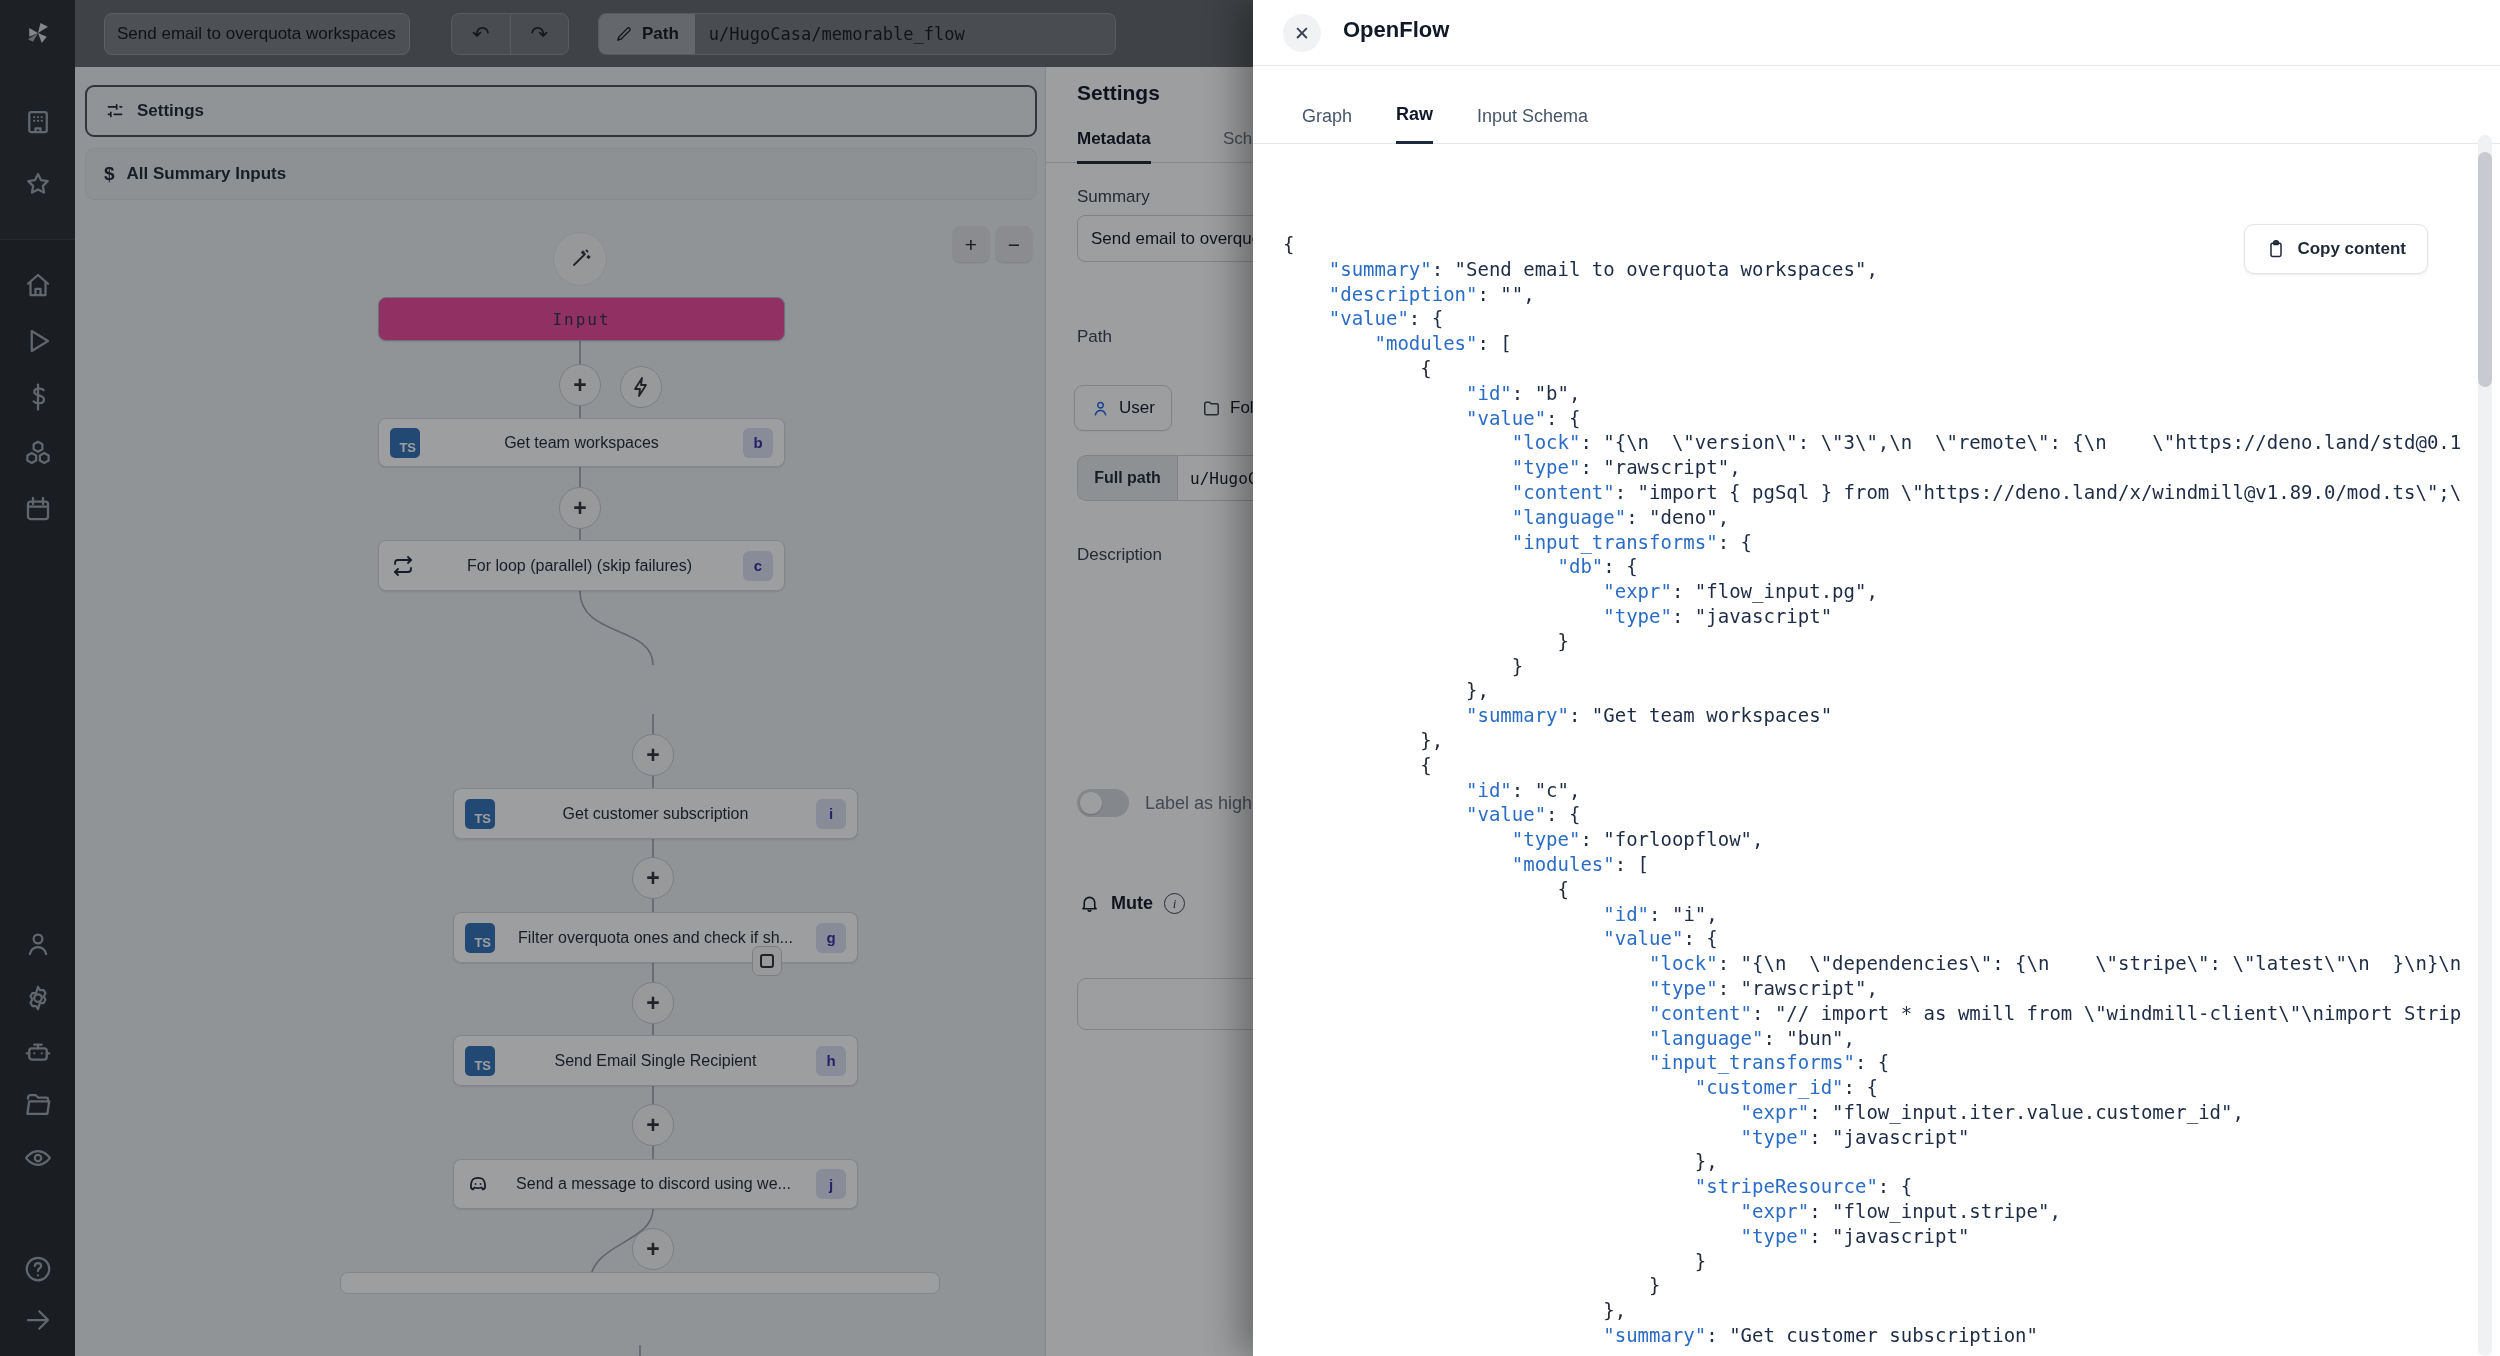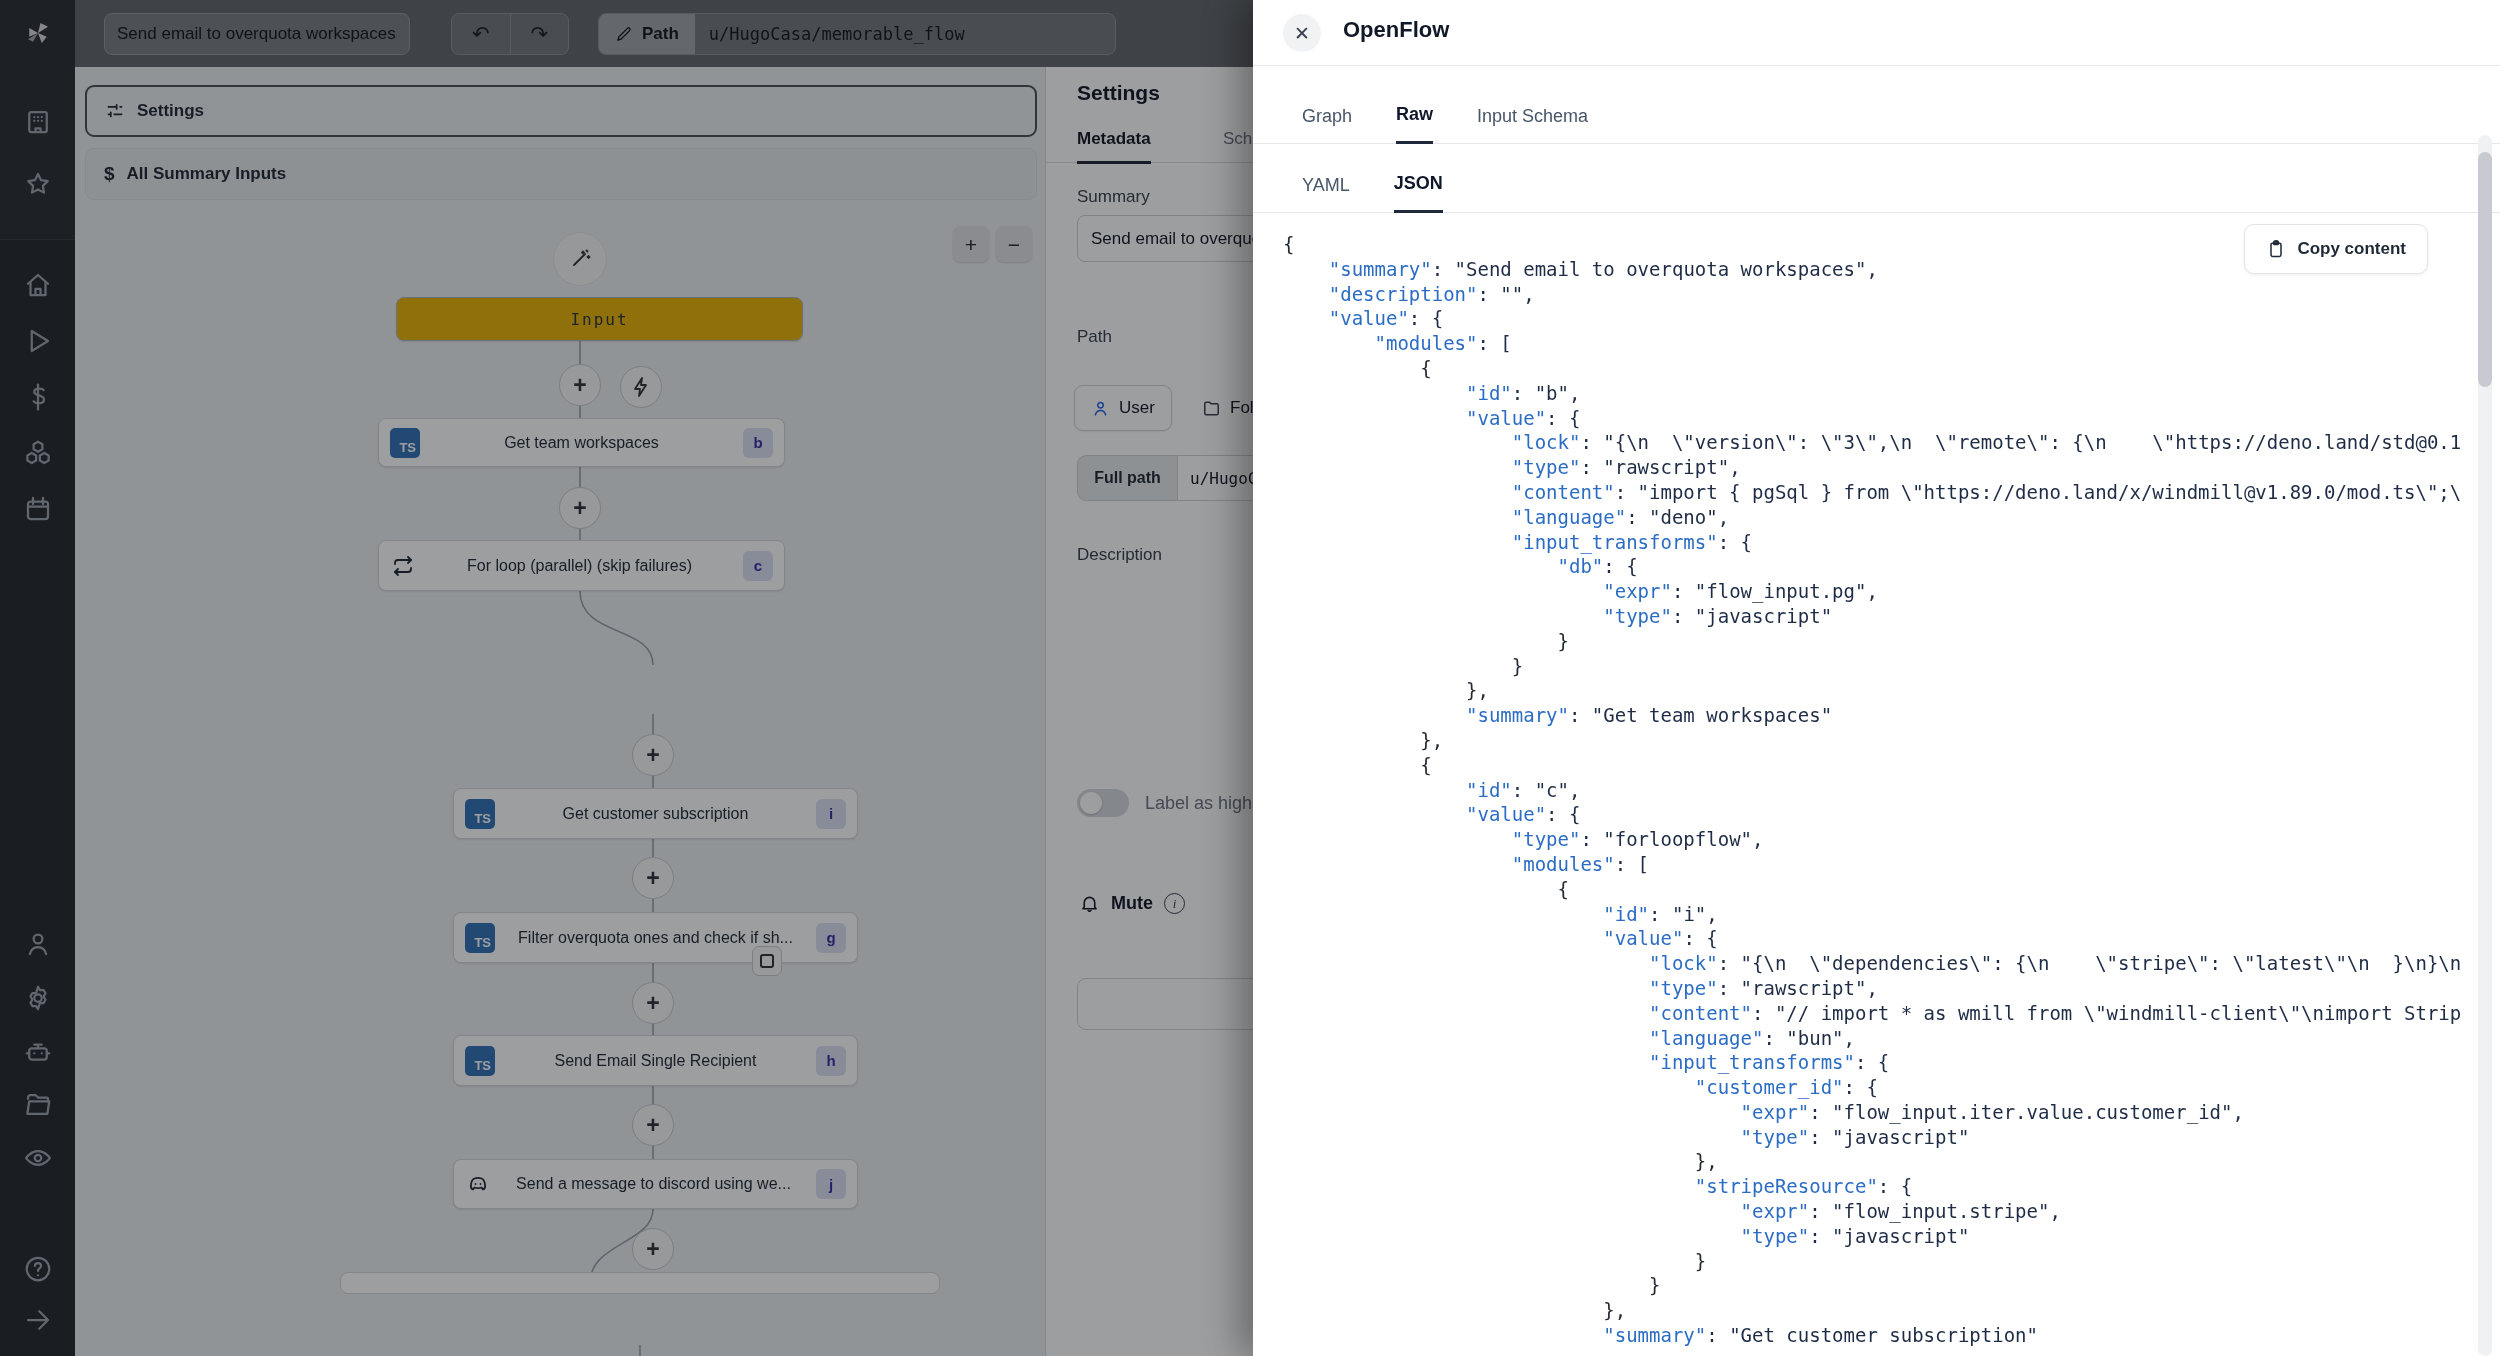--- a/index.html
+++ b/index.html
@@ -32,21 +32,21 @@
   .btn-static { position:absolute; left:85px; top:148px; width:952px; height:52px; background:#e7e9ec; border:1px solid #dcdee2; border-radius:9px; display:flex; align-items:center; gap:12px; padding:0 18px; font-size:17px; font-weight:700; color:#1f2937; cursor:pointer; z-index:4; }
   .dollar-ic { font-size:19px; font-weight:700; color:#1f2937; }
   .zoom-btn { position:absolute; width:36px; height:36px; background:#dfe2e6; border:none; border-radius:7px; box-shadow:0 1px 2px rgba(0,0,0,.15); font-size:21px; color:#26282c; cursor:pointer; z-index:4; line-height:1; }
 
   .graph-layer { position:absolute; inset:0; z-index:3; }
   .conn-svg { position:absolute; inset:0; width:100%; height:100%; }
   .conn-svg path { stroke:#9aa1a9; stroke-width:1.6; fill:none; }
 
   .gnode { position:absolute; background:#fff; border:1px solid #d3d7dc; border-radius:8px; box-shadow:0 1px 2px rgba(0,0,0,.10); display:flex; align-items:center; padding:0 11px; font-size:16px; color:#1f2937; }
   .gnode .nlabel { flex:1; text-align:center; white-space:nowrap; overflow:hidden; padding:0 6px; }
-  .gnode.virtual { background:#eab308; border-color:#a9b7c5; justify-content:center; font-family:"DejaVu Sans Mono",monospace; letter-spacing:2px; font-size:16px; color:#2a3440;margin-left:18px; }
+  .gnode.virtual { background:#ec4899; border-color:#a9b7c5; justify-content:center; font-family:"DejaVu Sans Mono",monospace; letter-spacing:2px; font-size:16px; color:#2a3440; }
   .ts-badge { width:30px; height:30px; background:#3270b8; border-radius:5px; color:#fff; font-weight:700; font-size:13px; display:flex; align-items:flex-end; justify-content:flex-end; padding:3px 4px; flex:none; }
   .id-badge { min-width:30px; height:30px; background:#dde2f6; border-radius:6px; color:#3730a3; font-weight:700; font-size:15px; display:flex; align-items:center; justify-content:center; flex:none; padding:0 8px; }
   .node-ic { width:26px; height:26px; flex:none; display:flex; align-items:center; justify-content:center; }
   .node-ic svg { width:24px; height:24px; stroke:#1f2937; fill:none; stroke-width:1.8; stroke-linecap:round; stroke-linejoin:round; }
 
   .plus-circle { position:absolute; width:42px; height:42px; border-radius:50%; background:#f6f7f9; border:1px solid #c6cad0; display:flex; align-items:center; justify-content:center; font-size:23px; font-weight:700; color:#30343a; cursor:pointer; }
   .wand-circle { position:absolute; width:54px; height:54px; border-radius:50%; background:#f4f5f7; border:1px solid #e0e2e6; display:flex; align-items:center; justify-content:center; cursor:pointer; }
   .wand-circle svg, .plus-circle svg { width:24px; height:24px; stroke:#30343a; fill:none; stroke-width:1.8; stroke-linecap:round; stroke-linejoin:round; }
   .mini-square { position:absolute; width:30px; height:30px; background:#f6f7f9; border:1px solid #c6cad0; border-radius:7px; display:flex; align-items:center; justify-content:center; cursor:pointer; }
   .mini-square span { width:14px; height:14px; border:2px solid #30343a; border-radius:3px; display:block; }
@@ -381,24 +381,20 @@
       <button class="close-btn">✕</button>
       <h1 class="drawer-title">OpenFlow</h1>
     </div>
 
     <div class="tab-row main">
       <span class="dtab">Graph</span>
       <span class="dtab active">Raw</span>
       <span class="dtab">Input Schema</span>
     </div>
 
-    <div class="tab-row sub">
-      <span class="dtab">YAML</span>
-      <span class="dtab active">JSON</span>
-    </div>
 
     <button class="copy-btn">
       <svg viewBox="0 0 24 24">
           <rect x="6" y="5" width="12" height="16" rx="2"></rect>
           <path d="M9 5a3 3 0 0 1 6 0M9.5 3.5h5v3h-5Z"></path>
         </svg>
       <span>Copy content</span>
     </button>
 
     <div class="code-area">

